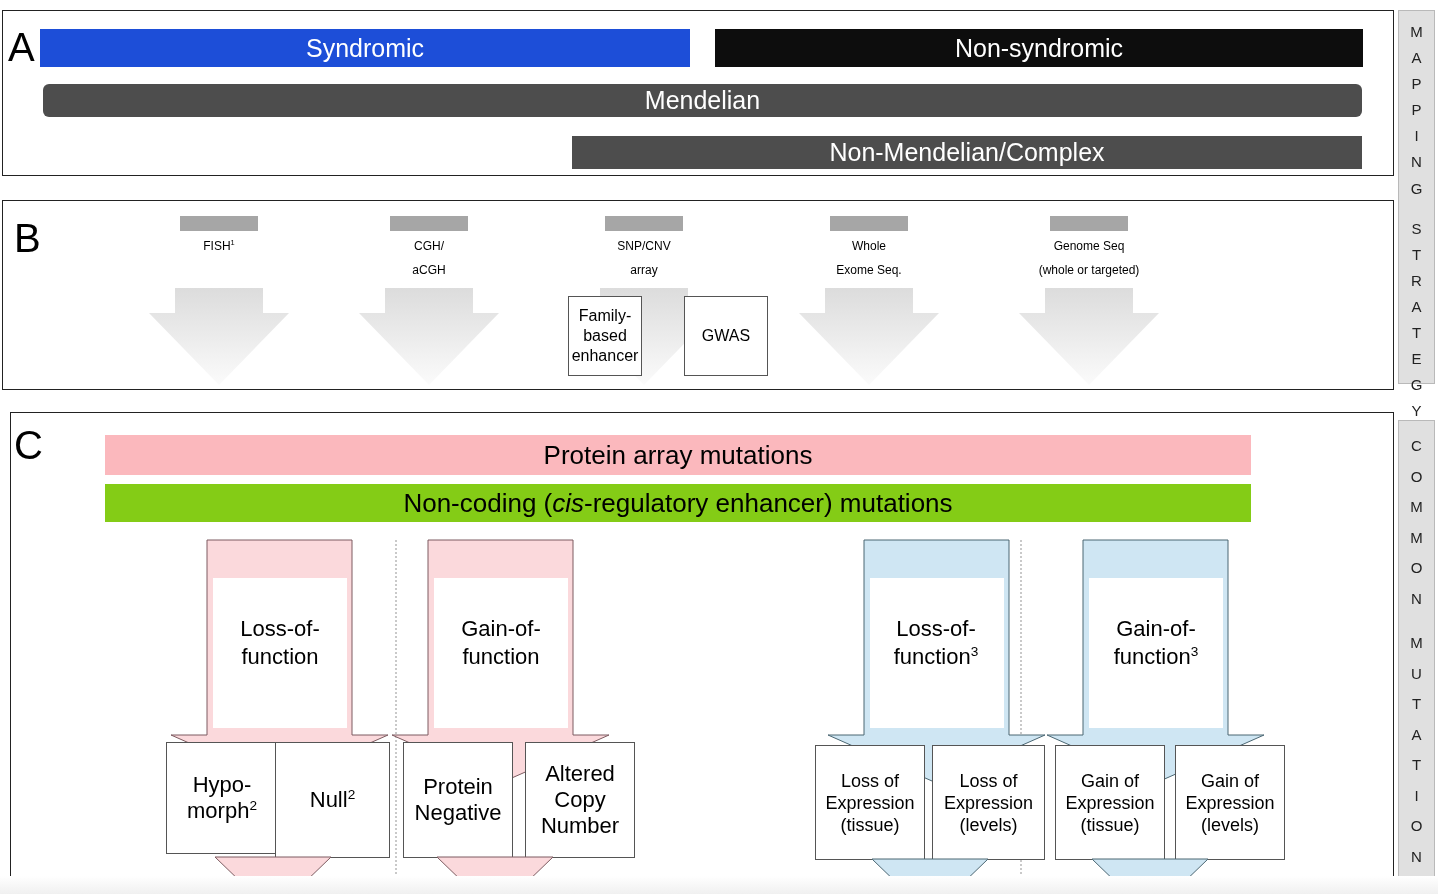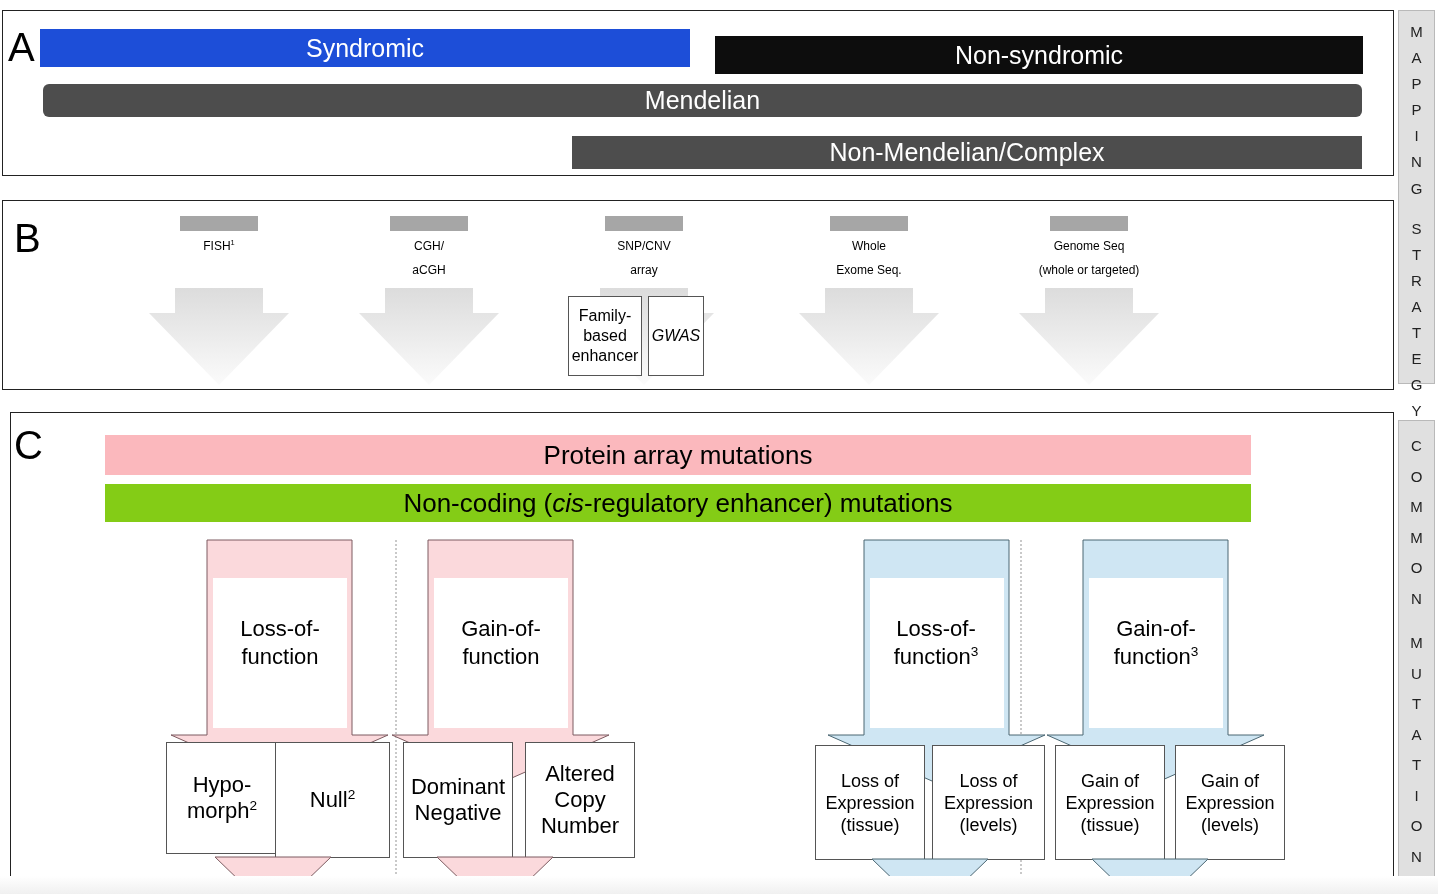--- a/index.html
+++ b/index.html
@@ -23,39 +23,39 @@
         box-sizing:border-box;display:flex;flex-direction:column;
         align-items:center;justify-content:flex-start;
         font-size:15px;letter-spacing:0;line-height:26.1px;color:#222;padding-top:8px;}
   #railTop{left:1398px;top:10px;width:37px;height:374px;}
   #railBot{left:1398px;top:420px;width:37px;height:474px;line-height:30.5px;padding-top:10px;}
 
   
   .barA{position:absolute;display:flex;align-items:center;justify-content:center;
         color:#fff;font-size:25px;box-sizing:border-box;}
   #barSyndromic   {left:40px; top:29px; width:650px;height:38px;background:#1d4ed8;}
-  #barNonsyn      {left:715px;top:36px; width:648px;height:38px;background:#0d0d0d;}
+  #barNonsyn      {left:715px;top:29px; width:648px;height:38px;background:#0d0d0d;}
   #barMendelian   {left:43px; top:84px; width:1319px;height:33px;background:#4d4d4d;border-radius:6px;}
   #barNonMendelian{left:572px;top:136px;width:790px;height:33px;background:#4d4d4d;}
 
   
   .bcol{position:absolute;top:200px;width:190px;height:190px;}
   .bcap{position:absolute;left:50%;transform:translateX(-50%);top:16px;
         width:78px;height:15px;background:#a6a6a6;}
   .blabel{position:absolute;left:0;top:34px;width:190px;text-align:center;
           font-size:12px;line-height:24px;color:#000;}
   .barrow{position:absolute;left:0;top:88px;width:190px;height:98px;}
   .barrow svg{display:block;}
 
   
   .subbox{position:absolute;border:1px solid #555;background:#fff;box-sizing:border-box;
           display:flex;align-items:center;justify-content:center;text-align:center;
           font-size:16px;line-height:20px;color:#000;}
   #boxFamily{left:568px;top:296px;width:74px;height:80px;}
-  #boxGwas  {left:648px;top:296px;width:56px;height:80px;font-style:italic;}
+  #boxGwas  {left:684px;top:296px;width:84px;height:80px;}
 
   
   .cbar{position:absolute;display:flex;align-items:center;justify-content:center;
         font-size:26px;color:#000;}
   #cbarCoding   {left:105px;top:435px;width:1146px;height:40px;background:#fbb8bd;}
   #cbarNoncoding{left:105px;top:484px;width:1146px;height:38px;background:#84cc16;}
   .ital{font-style:italic;}
 
   
   .bigarrow{position:absolute;top:538px;width:250px;height:230px;}
@@ -218,21 +218,21 @@
       <span>morph</span><sup>2</sup>
     </div>
   </div>
   <div class="cbox pink" style="left:275px;top:742px;width:115px;height:116px">
     <div>
       <span>Null</span><sup>2</sup>
     </div>
   </div>
   <div class="cbox pink" style="left:403px;top:742px;width:110px;height:116px">
     <div>
-      <span>Dominant</span><br>
+      <span>Protein</span><br>
       <span>Negative</span>
     </div>
   </div>
   <div class="cbox pink" style="left:525px;top:742px;width:110px;height:116px">
     <div>
       <span>Altered</span><br>
       <span>Copy</span><br>
       <span>Number</span>
     </div>
   </div>

